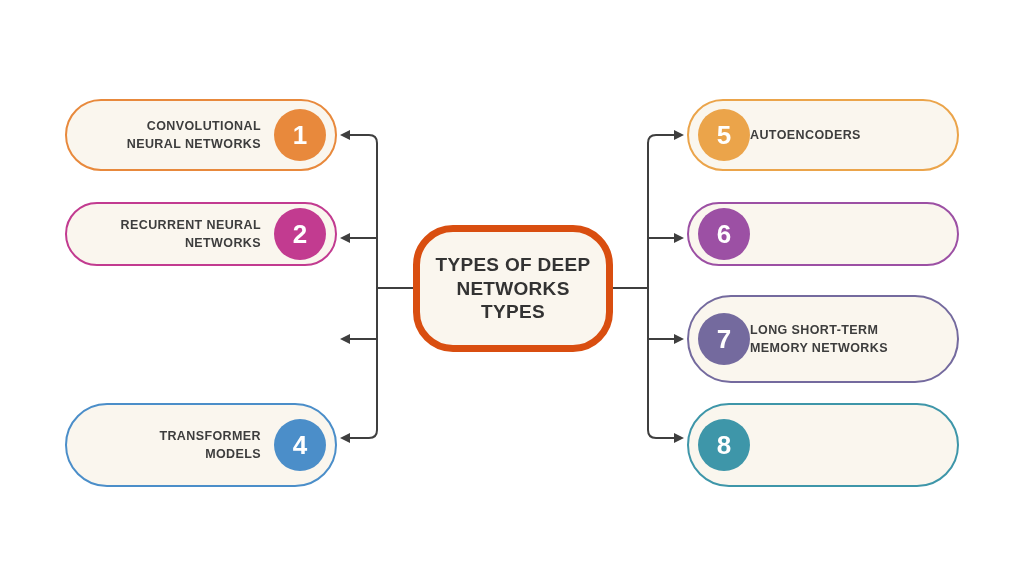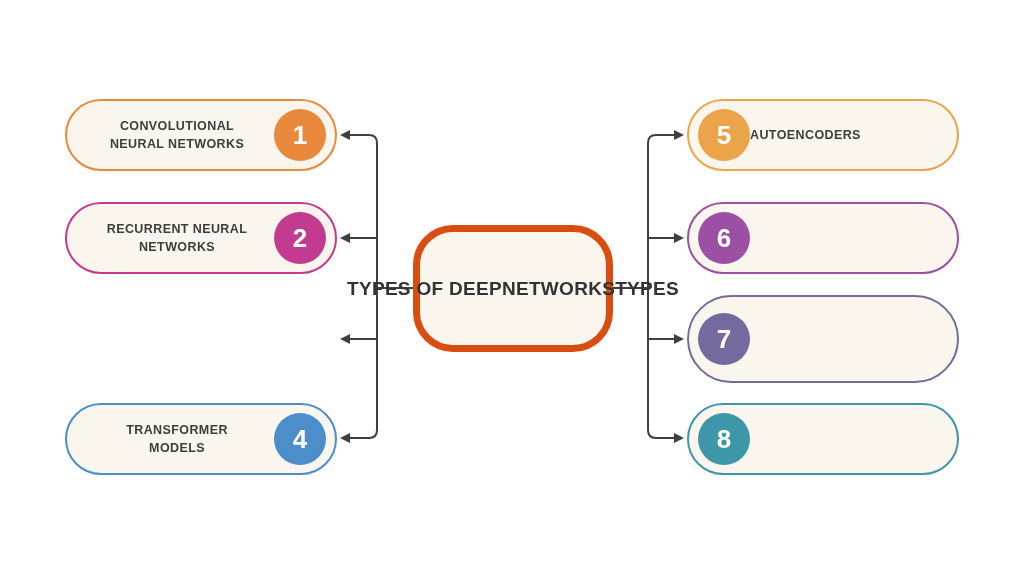--- a/index.html
+++ b/index.html
@@ -13,45 +13,45 @@
   .connectors polygon { fill:var(--accent,#3f3f3f); stroke:none; }
 
   .pill {
     position:absolute; display:flex; align-items:center;
     background:#faf6ee; border:2px solid var(--accent,#999);
     border-radius:44px; box-sizing:border-box; width:272px;
   }
   .left-side  { left:65px;  justify-content:flex-end; }
   .right-side { left:687px; justify-content:flex-start; }
   .pos-1 { top:99px;  height:72px; }
-  .pos-2 { top:202px; height:72px; }
+  .pos-2 { top:202px; height:64px; }
   .pos-3 { top:295px; height:88px; }
-  .pos-4 { top:403px; height:72px; }
+  .pos-4 { top:403px; height:84px; }
 
   .badge {
     flex:0 0 52px; width:52px; height:52px; border-radius:50%;
     background:var(--accent,#999); color:#ffffff;
     font-weight:bold; font-size:26px;
     display:flex; align-items:center; justify-content:center;
   }
   .left-side  .badge { margin-right:9px; }
   .right-side .badge { margin-left:9px; }
 
   .pill-label {
     font-size:12.5px; font-weight:bold; letter-spacing:0.4px;
     color:#3d3d3d; line-height:1.45; text-transform:uppercase;
   }
-  .left-side  .pill-label { text-align:center; margin-right:22px; max-width:150px; }
+  .left-side  .pill-label { text-align:right; margin-right:13px; max-width:150px; }
   .right-side .pill-label { text-align:left;   max-width:160px; }
 
   .center-node {
     position:absolute; left:413px; top:225px; width:200px; height:127px;
     box-sizing:border-box; background:#faf6ee;
     border:7px solid var(--accent,#d94e10); border-radius:40px;
-    display:flex; flex-direction:row; align-items:center; justify-content:center;
+    display:flex; flex-direction:column; align-items:center; justify-content:center;
   }
   .center-line {
     font-size:19px; font-weight:bold; letter-spacing:0.3px;
     color:#333333; line-height:1.25; white-space:nowrap;
   }
 </style>
 </head>
 <body>
 
 <div class="canvas">
@@ -98,18 +98,19 @@
 
   <div class="pill right-side pos-1" style="--accent: #eba44a;">
     <div class="badge">5</div>
     <div class="pill-label">AUTOENCODERS</div>
   </div>
   <div class="pill right-side pos-2" style="--accent: #9c50a4;">
     <div class="badge">6</div>
   </div>
   <div class="pill right-side pos-3" style="--accent: #746a9e;">
     <div class="badge">7</div>
+    <div class="pill-label">LONG SHORT-TERM MEMORY NETWORKS</div>
   </div>
   <div class="pill right-side pos-4" style="--accent: #3e96a9;">
     <div class="badge">8</div>
   </div>
 
 </div>
 
 </body></html>

